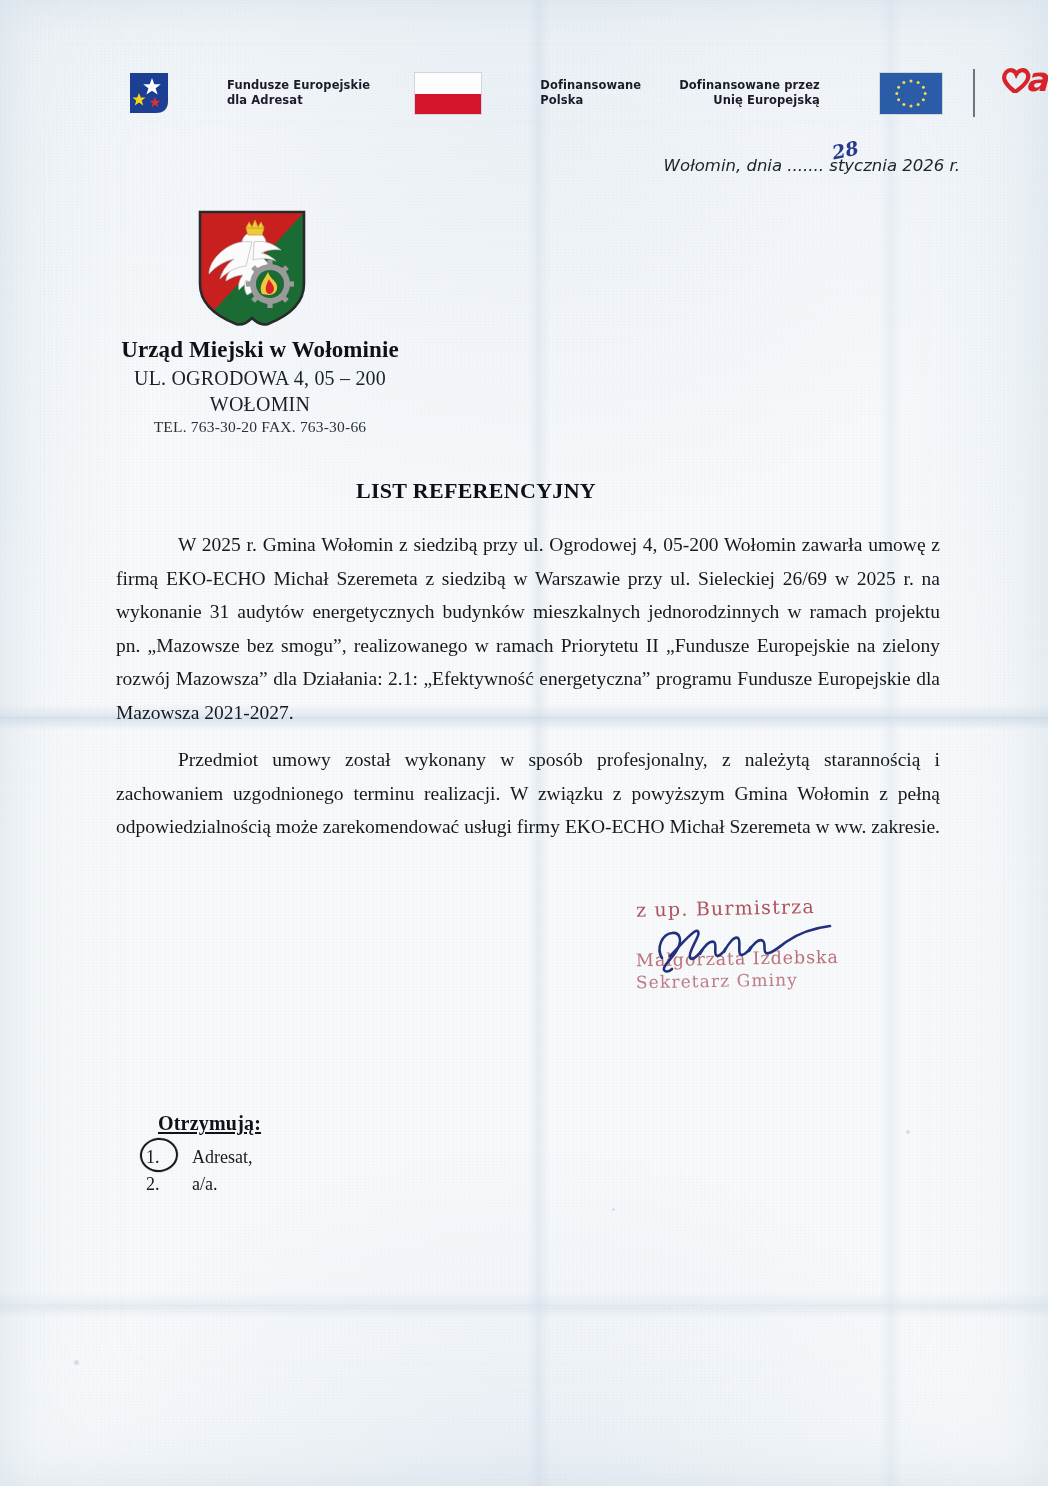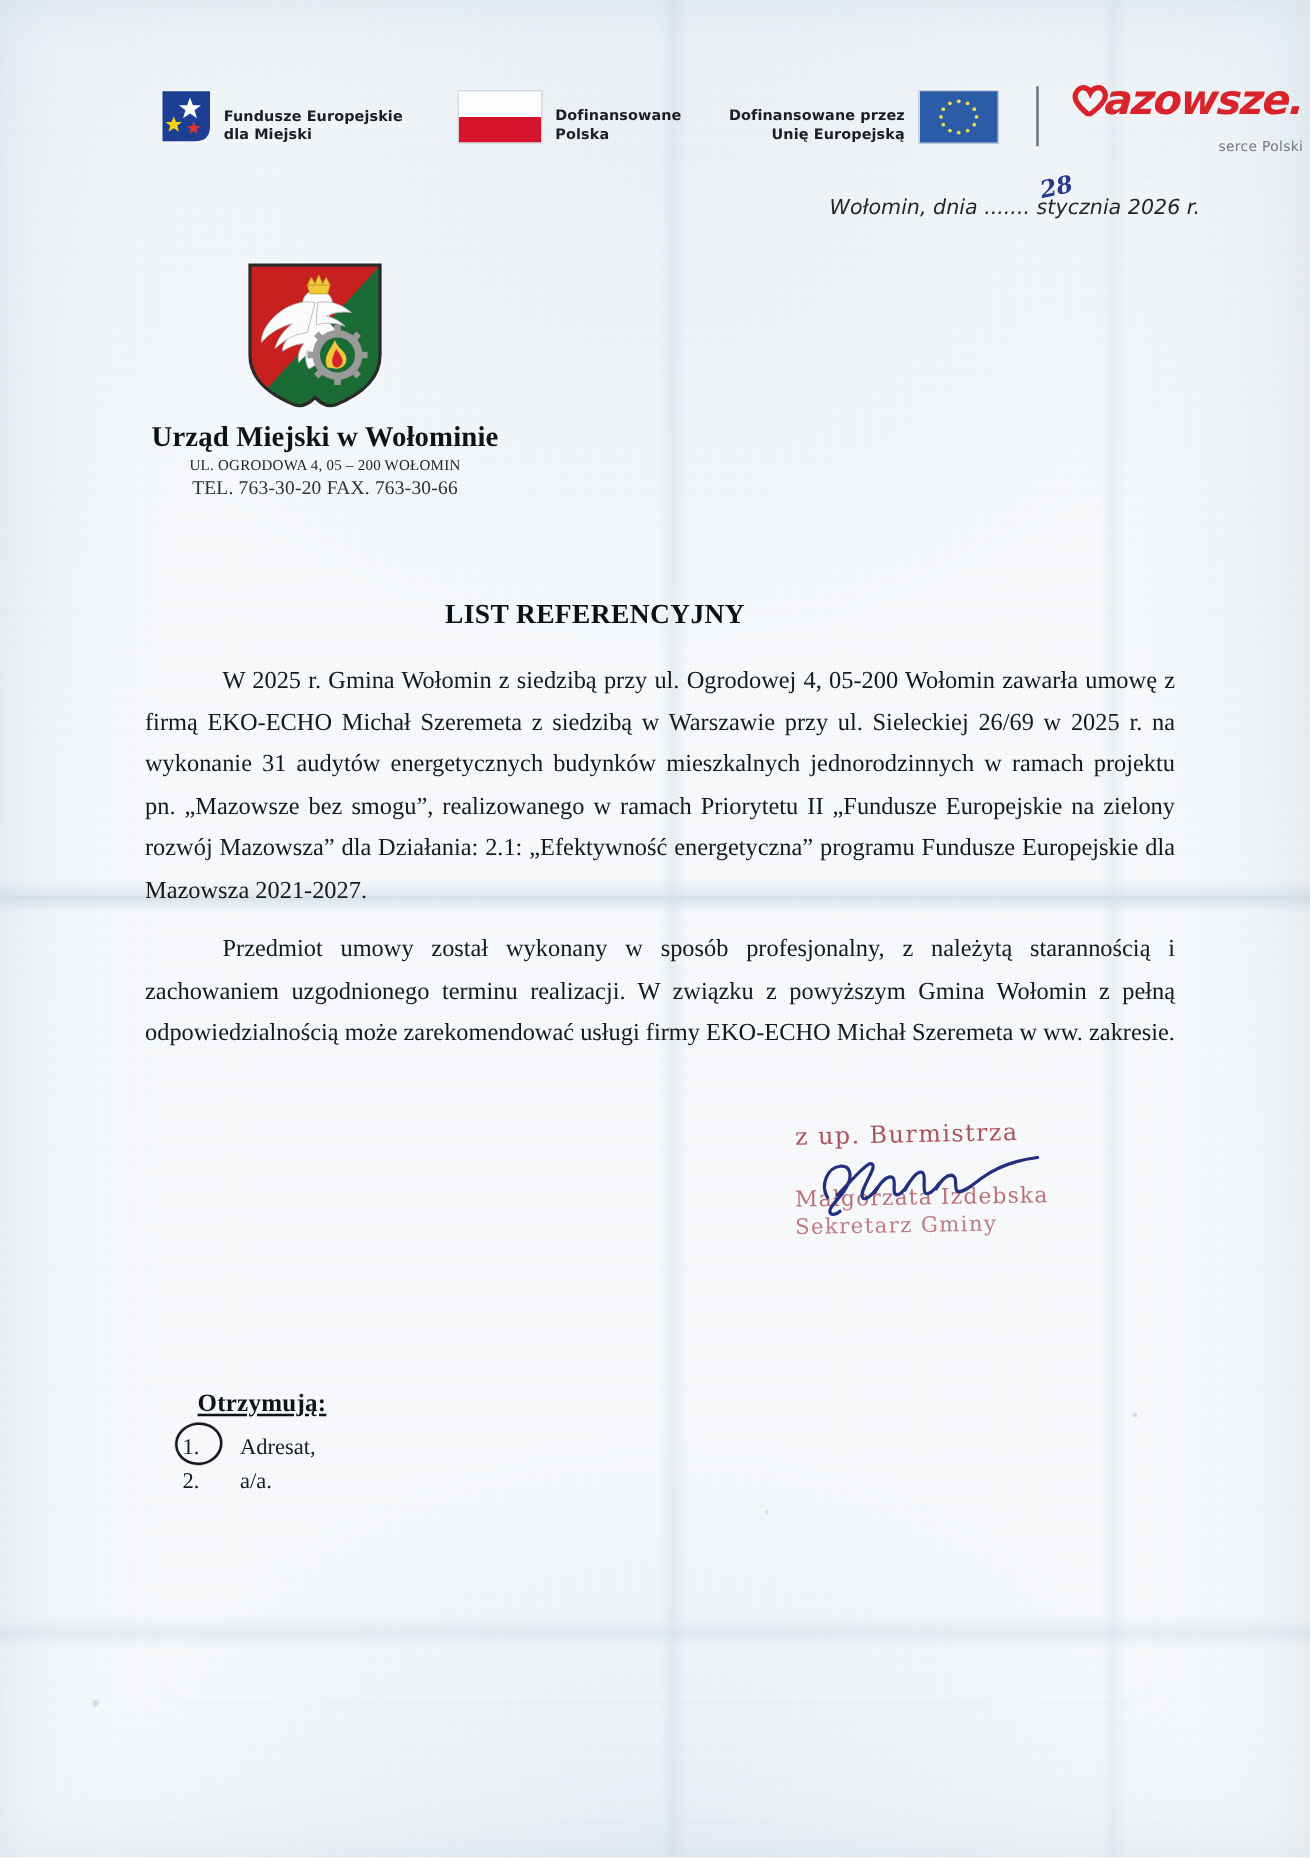--- a/index.html
+++ b/index.html
@@ -43,21 +43,21 @@
   .edge-shadow{
     position:absolute;inset:0;pointer-events:none;
     box-shadow: inset 0 0 40px rgba(190,205,218,0.35), inset 0 0 120px rgba(205,218,230,0.25);
   }
 
   
   .logobar{
     position:absolute;left:128px;top:62px;width:800px;height:62px;
     display:flex;align-items:center;
   }
-  .logo-unit{display:flex;align-items:flex-end;}
+  .logo-unit{display:flex;align-items:center;gap:48px;}
   .fe-mark{
     width:42px;height:44px;margin-right:9px;flex:none;
   }
   .logo-cap{
     font-family:"DejaVu Sans", sans-serif;
     font-size:11.5px;font-weight:700;color:#1b1b2a;line-height:1.28;
     letter-spacing:.1px;white-space:nowrap;
   }
   .pl-flag{
     width:66px;height:41px;flex:none;margin-right:10px;
@@ -99,21 +99,21 @@
 
   
   .crest{position:absolute;left:196px;top:208px;width:112px;height:122px;}
 
   
   .letterhead{
     position:absolute;left:110px;top:336px;width:300px;text-align:center;
   }
   .lh1{font-size:23px;color:#14181d;letter-spacing:.2px;line-height:1.12;}
   .lh2{font-size:23px;font-weight:700;color:#0e1216;letter-spacing:.1px;line-height:1.22;}
-  .lh3{font-size:12px;color:#1b2026;letter-spacing:.2px;line-height:1.3;margin-top:1px;}
+  .lh3{font-size:20px;color:#1b2026;letter-spacing:.2px;line-height:1.3;margin-top:1px;}
   .lh4{font-size:15.5px;color:#2a3138;letter-spacing:.2px;line-height:1.3;}
 
   
   .title{
     position:absolute;left:0;top:478px;width:952px;text-align:center;
     font-size:22px;font-weight:700;color:#0d1115;letter-spacing:.3px;
   }
   .body{
     position:absolute;left:116px;top:528px;width:824px;
     font-size:19.5px;color:#14191e;line-height:33.5px;
@@ -183,21 +183,21 @@
 
     <div class="logo-unit">
       <svg class="fe-mark" viewBox="0 0 42 44">
         <path d="M2 2 H40 V30 Q40 42 28 42 H2 Z" fill="#1c3f94"></path>
         <polygon points="24,7 26.3,13.2 32.8,13.2 27.6,17.2 29.6,23.6 24,19.8 18.4,23.6 20.4,17.2 15.2,13.2 21.7,13.2" fill="#ffffff"></polygon>
         <polygon points="11,22 12.8,26.6 17.6,26.6 13.8,29.6 15.2,34.4 11,31.5 6.8,34.4 8.2,29.6 4.4,26.6 9.2,26.6" fill="#f7d417"></polygon>
         <polygon points="27,26 28.4,29.8 32.4,29.8 29.2,32.3 30.4,36.2 27,33.8 23.6,36.2 24.8,32.3 21.6,29.8 25.6,29.8" fill="#e0322b"></polygon>
       </svg>
       <div class="logo-cap">
         <div>Fundusze Europejskie</div>
-        <div>dla Miejski</div>
+        <div>dla Adresat</div>
       </div>
     </div>
 
     <div class="logo-unit" style="margin-left:44px;">
       <div class="pl-flag"></div>
       <div class="logo-cap">
         <div>Dofinansowane</div>
         <div>Polska</div>
       </div>
     </div>

